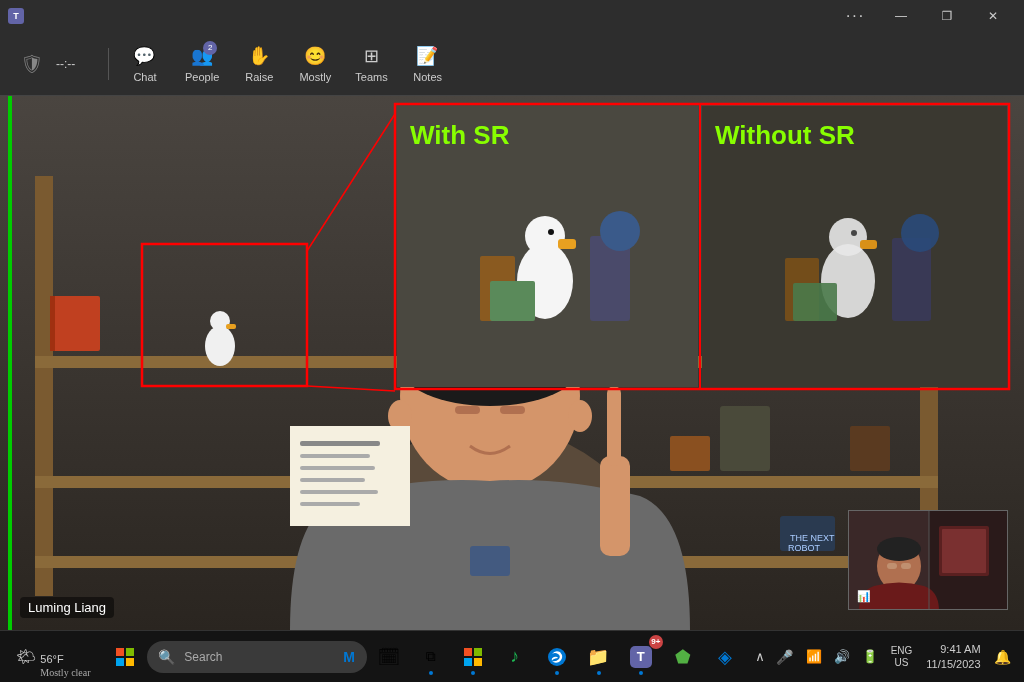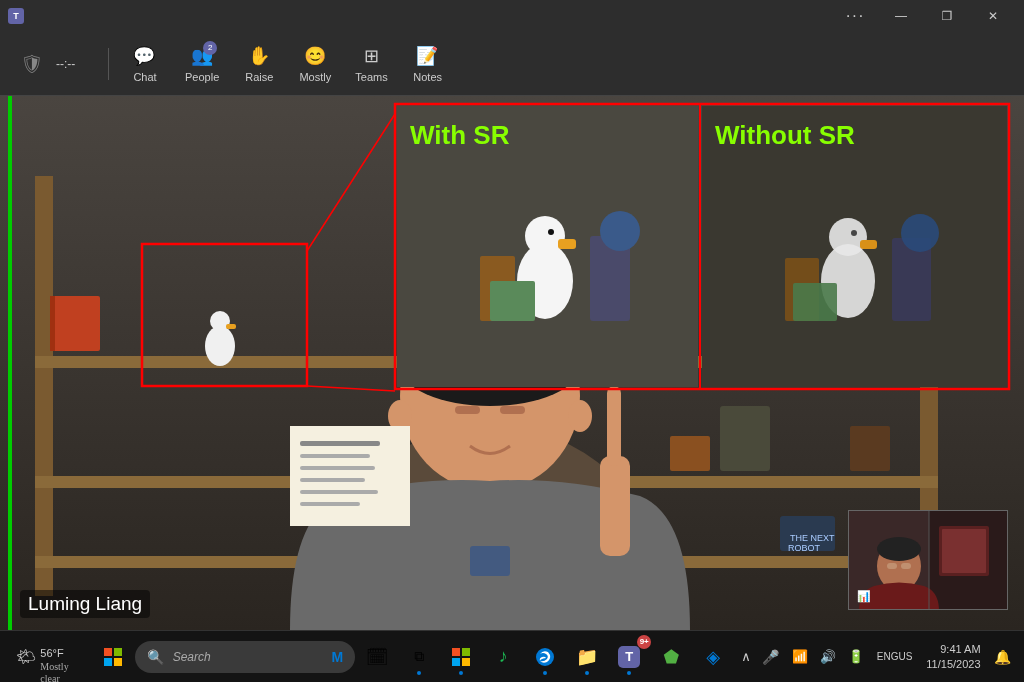--- a/index.html
+++ b/index.html
@@ -137,21 +137,21 @@
       background: #00cc00;
       z-index: 10;
     }
 
     
     .speaker-name {
       position: absolute;
       bottom: 12px;
       left: 20px;
       color: white;
-      font-size: 19px;
+      font-size: 13px;
       font-weight: 500;
       background: rgba(0,0,0,0.5);
       padding: 3px 8px;
       border-radius: 4px;
       z-index: 20;
     }
 
     
     .thumbnail-pip {
       position: absolute;
@@ -186,21 +186,20 @@
       width: 220px;
       height: 32px;
     }
     .taskbar-search-icon {
       color: #aaa;
       font-size: 14px;
     }
     .taskbar-search-text {
       font-size: 12px;
       color: #aaa;
-      font-style: italic;
     }
     .taskbar-apps {
       display: flex;
       align-items: center;
       gap: 2px;
       flex: 1;
       justify-content: center;
     }
     .taskbar-app {
       width: 40px;
@@ -564,21 +563,21 @@
     <div class="tray-icon">∧</div>
 
     <div class="tray-icon" style="font-size:14px;color:#aaa;">🎤</div>
 
     <div class="tray-icon" style="font-size:13px;">📶</div>
 
     <div class="tray-icon" style="font-size:13px;">🔊</div>
 
     <div class="tray-icon" style="font-size:13px;">🔋</div>
 
-    <div style="display:flex;flex-direction:row;align-items:center;padding:2px 4px;cursor:pointer;" class="tray-icon">
+    <div style="display:flex;flex-direction:column;align-items:center;padding:2px 4px;cursor:pointer;" class="tray-icon">
       <span style="font-size:10px;color:#ccc;line-height:1.2;">ENG</span>
       <span style="font-size:10px;color:#ccc;line-height:1.2;">US</span>
     </div>
 
     <div style="display:flex;flex-direction:column;align-items:flex-end;padding:2px 6px;cursor:pointer;border-radius:3px;" class="tray-icon">
       <span style="font-size:11px;color:#ccc;line-height:1.3;">9:41 AM</span>
       <span style="font-size:11px;color:#ccc;line-height:1.3;">11/15/2023</span>
     </div>
 
     <div class="tray-icon" style="font-size:14px;">🔔</div>

